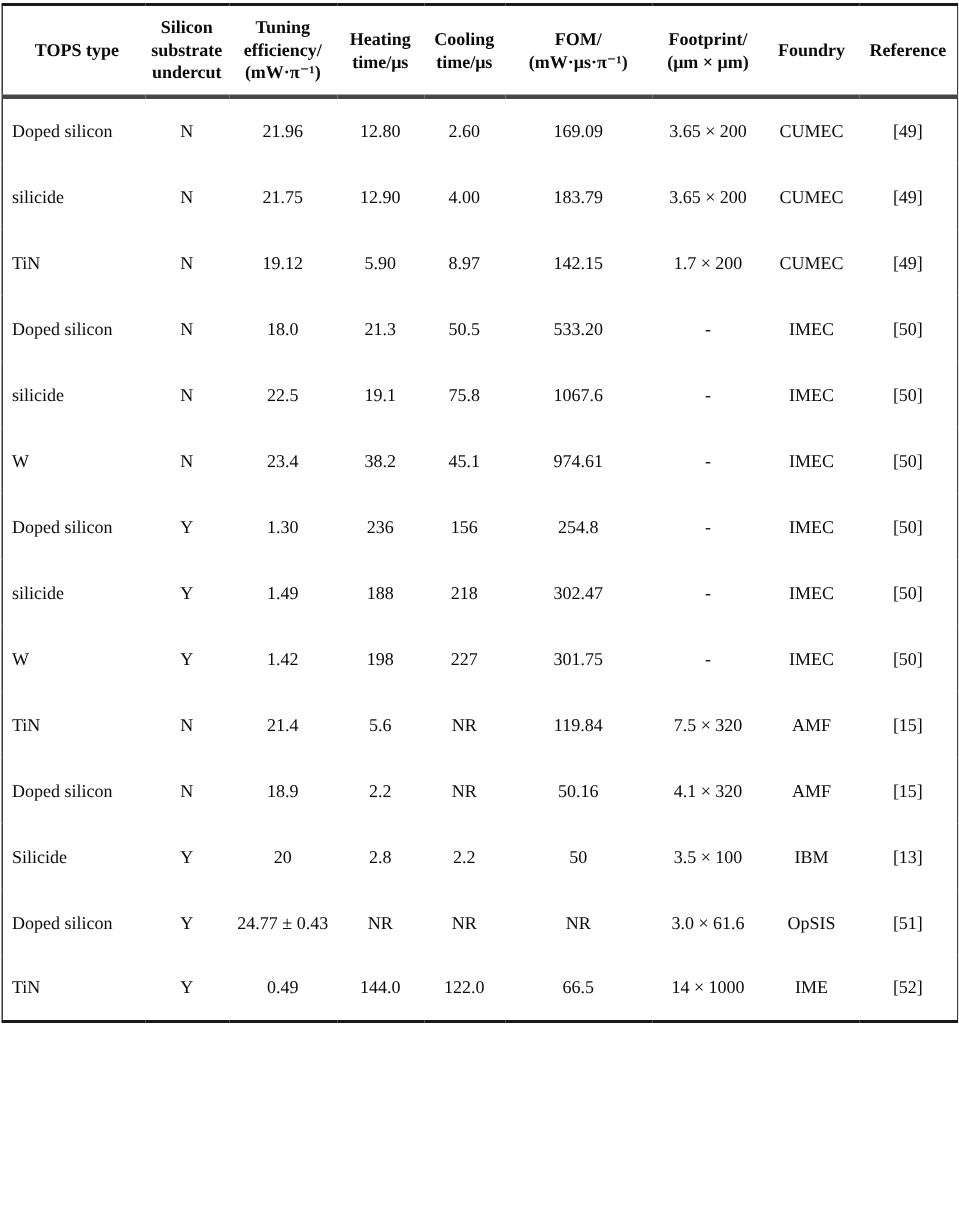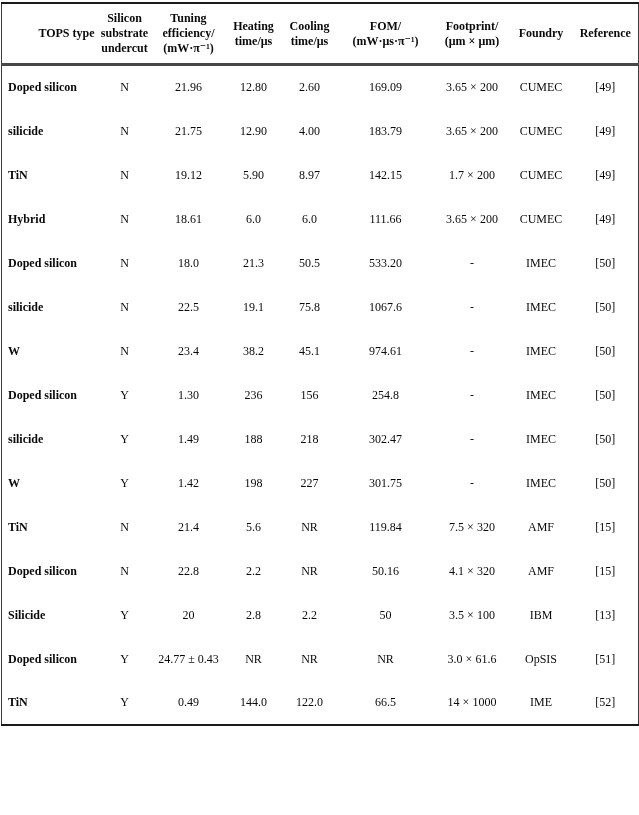--- a/index.html
+++ b/index.html
@@ -31,35 +31,35 @@
   th {
     font-weight: bold;
     font-size: 12px;
     line-height: 15px;
     text-align: center;
     vertical-align: middle;
     padding: 7px 2px;
     word-wrap: break-word;
   }
   th.c0 {
-    text-align: right;
+    text-align: center;
     padding-left: 6px;
   }
   td {
     font-size: 12px;
     line-height: 14px;
     height: 44px;
     text-align: center;
     vertical-align: middle;
     padding: 0 2px;
     word-wrap: break-word;
   }
   td.c0 {
     text-align: left;
-    font-weight: bold;
+    font-weight: normal;
     padding-left: 6px;
     padding-right: 4px;
   }
 </style>
 </head>
 <body>
 
 <div class="page">
   <table class="tops">
     <colgroup>
@@ -114,31 +114,20 @@
           <td class="c1">N</td>
           <td class="c2">19.12</td>
           <td class="c3">5.90</td>
           <td class="c4">8.97</td>
           <td class="c5">142.15</td>
           <td class="c6">1.7 × 200</td>
           <td class="c7">CUMEC</td>
           <td class="c8">[49]</td>
         </tr>
         <tr>
-          <td class="c0">Hybrid</td>
-          <td class="c1">N</td>
-          <td class="c2">18.61</td>
-          <td class="c3">6.0</td>
-          <td class="c4">6.0</td>
-          <td class="c5">111.66</td>
-          <td class="c6">3.65 × 200</td>
-          <td class="c7">CUMEC</td>
-          <td class="c8">[49]</td>
-        </tr>
-        <tr>
           <td class="c0">Doped silicon</td>
           <td class="c1">N</td>
           <td class="c2">18.0</td>
           <td class="c3">21.3</td>
           <td class="c4">50.5</td>
           <td class="c5">533.20</td>
           <td class="c6">-</td>
           <td class="c7">IMEC</td>
           <td class="c8">[50]</td>
         </tr>
@@ -204,21 +193,21 @@
           <td class="c3">5.6</td>
           <td class="c4">NR</td>
           <td class="c5">119.84</td>
           <td class="c6">7.5 × 320</td>
           <td class="c7">AMF</td>
           <td class="c8">[15]</td>
         </tr>
         <tr>
           <td class="c0">Doped silicon</td>
           <td class="c1">N</td>
-          <td class="c2">22.8</td>
+          <td class="c2">18.9</td>
           <td class="c3">2.2</td>
           <td class="c4">NR</td>
           <td class="c5">50.16</td>
           <td class="c6">4.1 × 320</td>
           <td class="c7">AMF</td>
           <td class="c8">[15]</td>
         </tr>
         <tr>
           <td class="c0">Silicide</td>
           <td class="c1">Y</td>

